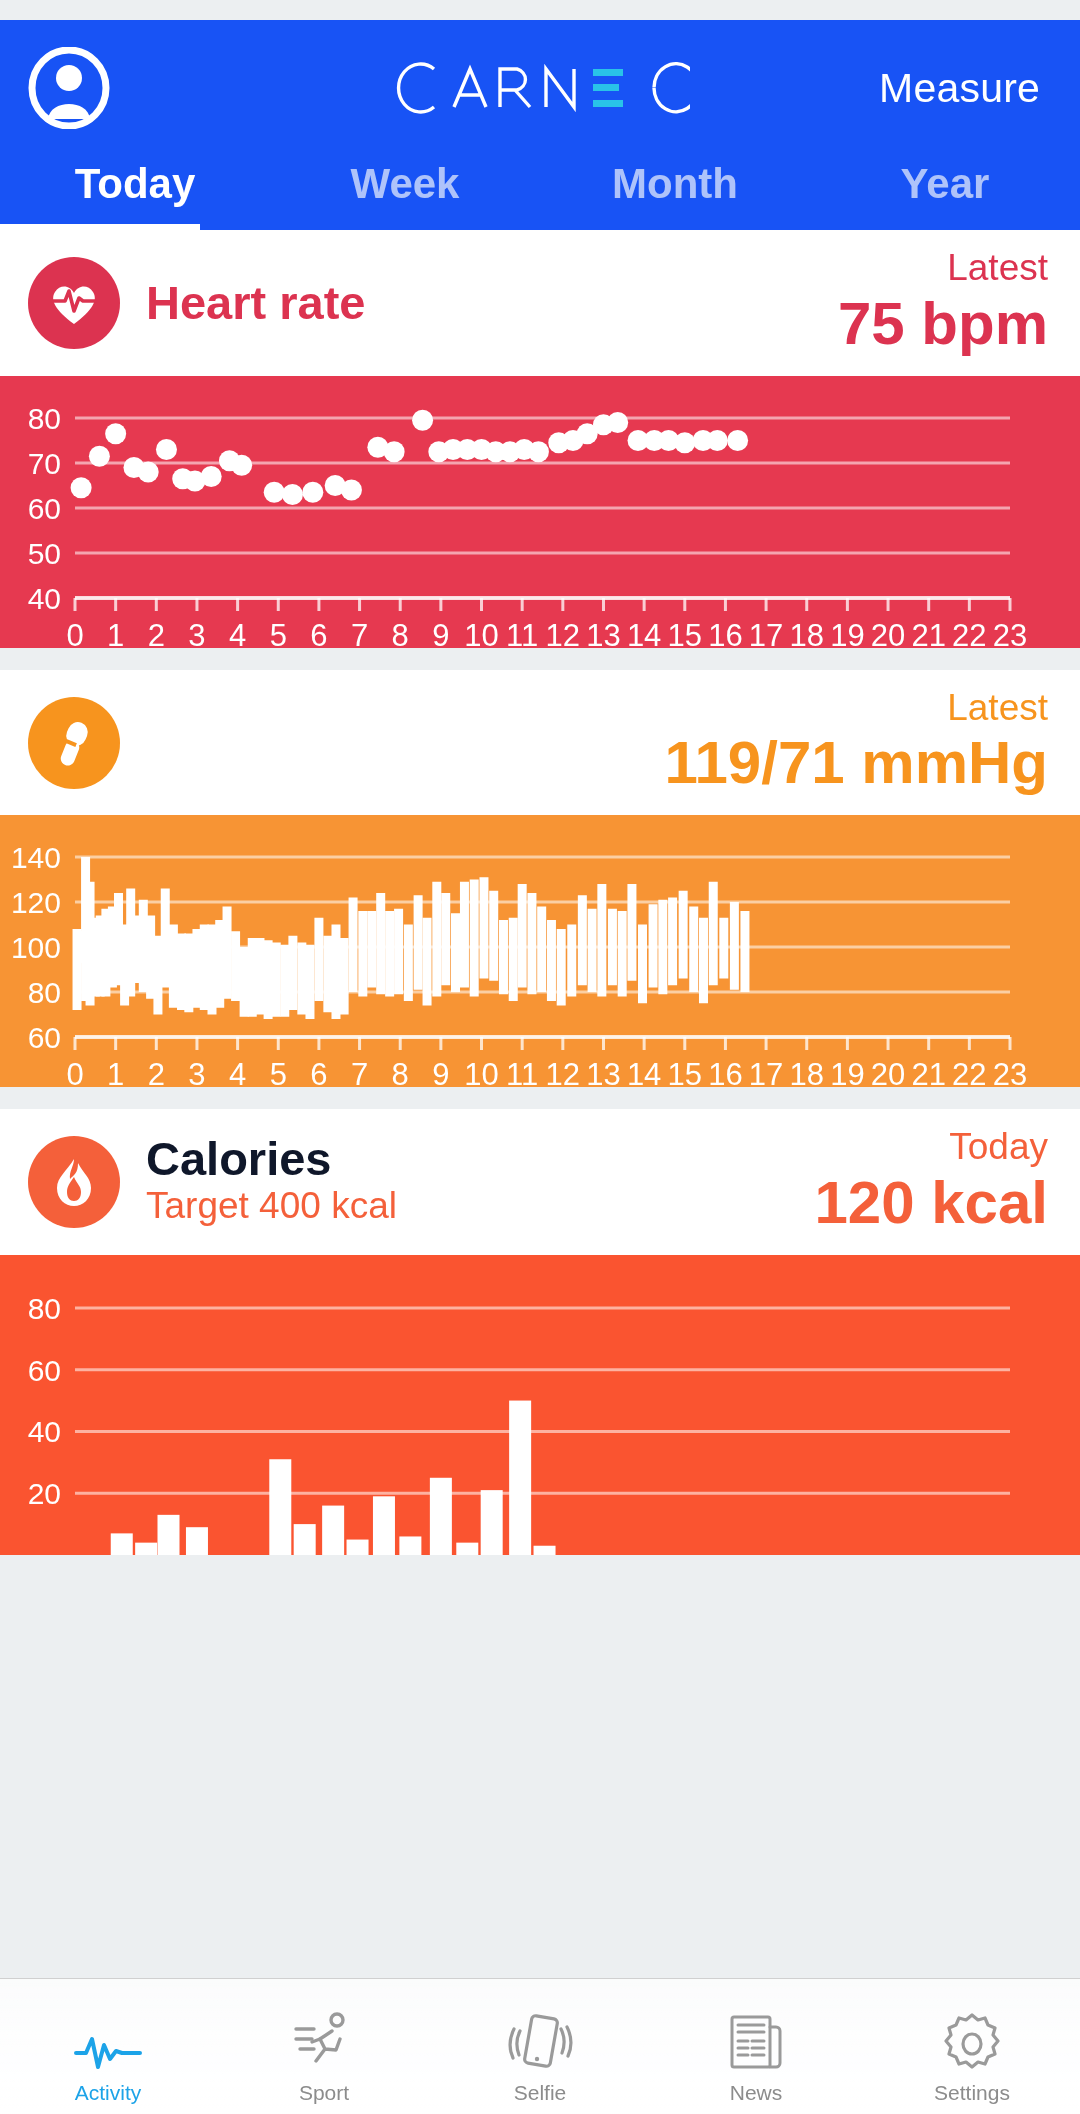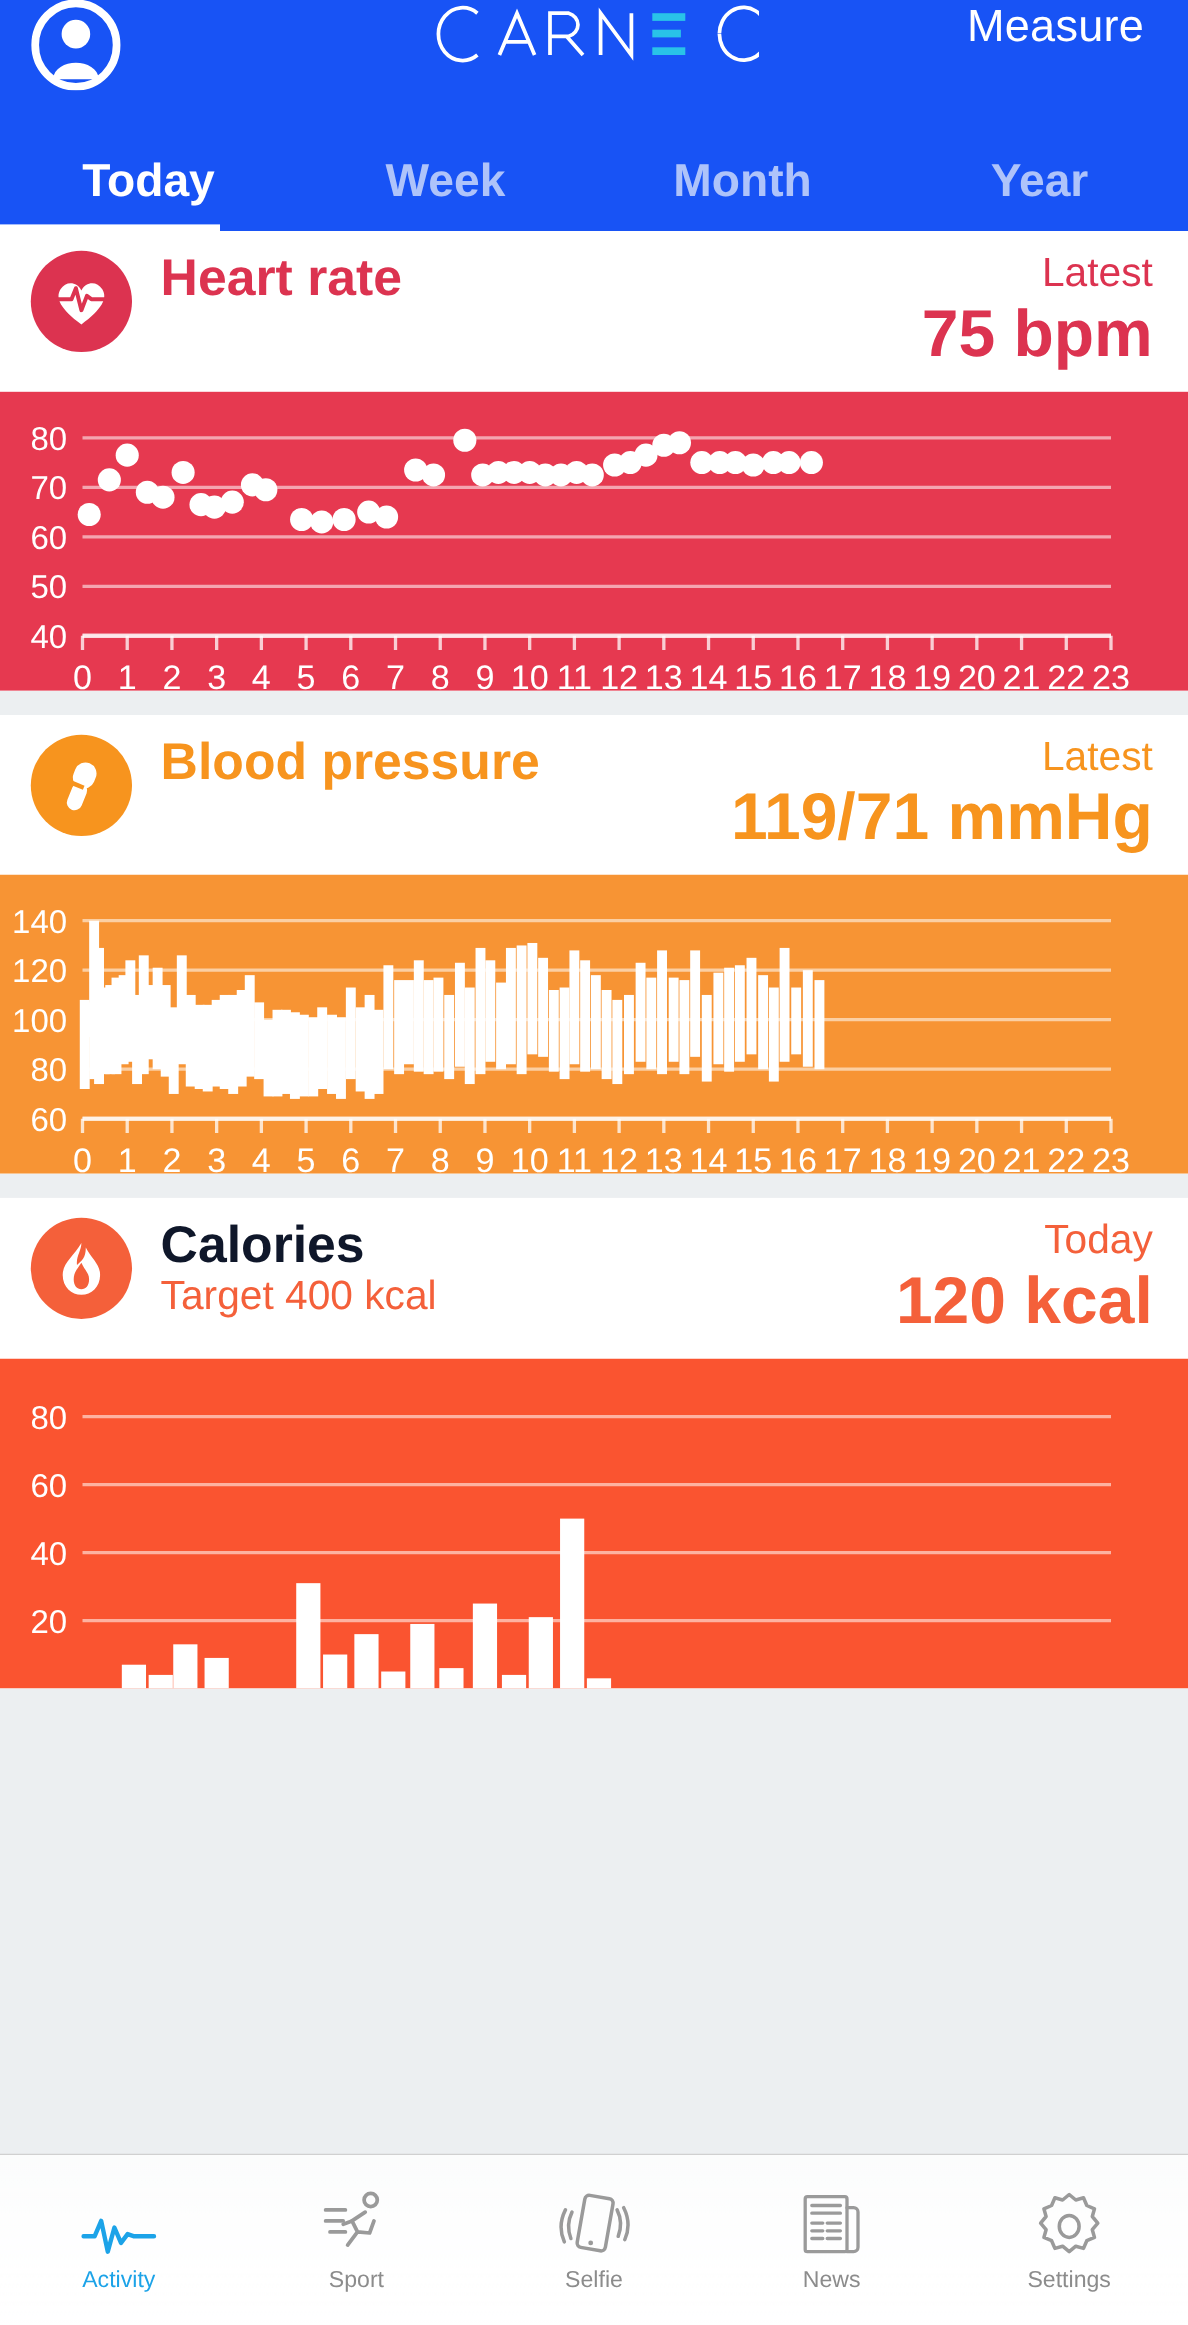--- a/index.html
+++ b/index.html
@@ -6,33 +6,33 @@
   html, body {
     width: 1080px; height: 2114px;
     font-family: "Liberation Sans", sans-serif;
     background: #eceff1;
     overflow: hidden;
   }
   .screen { position: relative; width: 1080px; height: 2114px; background: #eceff1; }
 
   
   .header { background: #1853F5; height: 210px; position: relative; }
-  .header-top { height: 136px; display: flex; align-items: flex-start; position: relative; }
+  .header-top { height: 136px; display: flex; align-items: center; position: relative; margin-top: 20px; }
   .avatar { margin-left: 28px; width: 82px; height: 82px; display: flex; align-items: center; justify-content: center; }
   .brand { position: absolute; left: 0; right: 0; text-align: center; pointer-events: none; }
   .brand svg { display: inline-block; vertical-align: middle; }
   .measure { position: absolute; right: 40px; color: #ffffff; font-size: 41px; letter-spacing: .2px; }
   .tabs { display: flex; height: 74px; }
   .tab { flex: 1 1 0; text-align: center; font-size: 42px; font-weight: bold; color: #AEC3FA; line-height: 56px; position: relative; }
   .tab.active { color: #ffffff; }
   .tab-underline { position: absolute; left: 0; bottom: 0; width: 200px; height: 6px; background: #ffffff; }
 
   
   .card { background: #ffffff; margin-bottom: 22px; }
-  .card-head { display: flex; align-items: flex-start; padding: 18px 32px 18px 28px; position: relative; min-height: 124px; }
+  .card-head { display: flex; align-items: center; padding: 18px 32px 18px 28px; position: relative; min-height: 124px; }
   .badge { width: 92px; height: 92px; border-radius: 50%; flex: 0 0 92px; display: flex; align-items: center; justify-content: center; }
   .card-titles { margin-left: 26px; }
   .card-title { font-size: 47px; font-weight: bold; line-height: 1.02; }
   .card-sub { font-size: 37px; line-height: 1.25; margin-top: 0; }
   .card-right { margin-left: auto; text-align: right; }
   .right-label { font-size: 37px; line-height: 1.1; }
   .right-value { font-size: 60px; font-weight: bold; line-height: 1.15; white-space: nowrap; }
 
   
   .chart { position: relative; width: 1080px; }
@@ -212,23 +212,20 @@
   </div>
 
   <div class="card">
     <div class="card-head">
       <div class="badge" style="background:#F7941E">
         <svg width="58" height="58" viewBox="0 0 58 58">
           <rect x="22" y="8" width="20" height="24" rx="10" transform="rotate(22 32 20)" fill="#ffffff"></rect>
           <rect x="18" y="26" width="14" height="26" rx="7" transform="rotate(22 25 39)" fill="#ffffff"></rect>
           <rect x="20.5" y="27" width="11" height="4" transform="rotate(22 26 29)" fill="#F7941E"></rect>
         </svg>
-      </div>
-      <div class="card-titles">
-        <div class="card-title" style="color:#F7941E">Blood pressure</div>
       </div>
       <div class="card-right">
         <div class="right-label" style="color:#F7941E">Latest</div>
         <div class="right-value" style="color:#F7941E">119/71 mmHg</div>
       </div>
     </div>
     <div class="chart">
       <svg id="bp-svg" width="1080" height="272" viewBox="0 0 1080 272">
           <rect x="0" y="0" width="1080" height="272" fill="#F79434"></rect>
           <line x1="75" y1="222" x2="1010" y2="222" stroke="rgba(255,255,255,.55)" stroke-width="3"></line>

